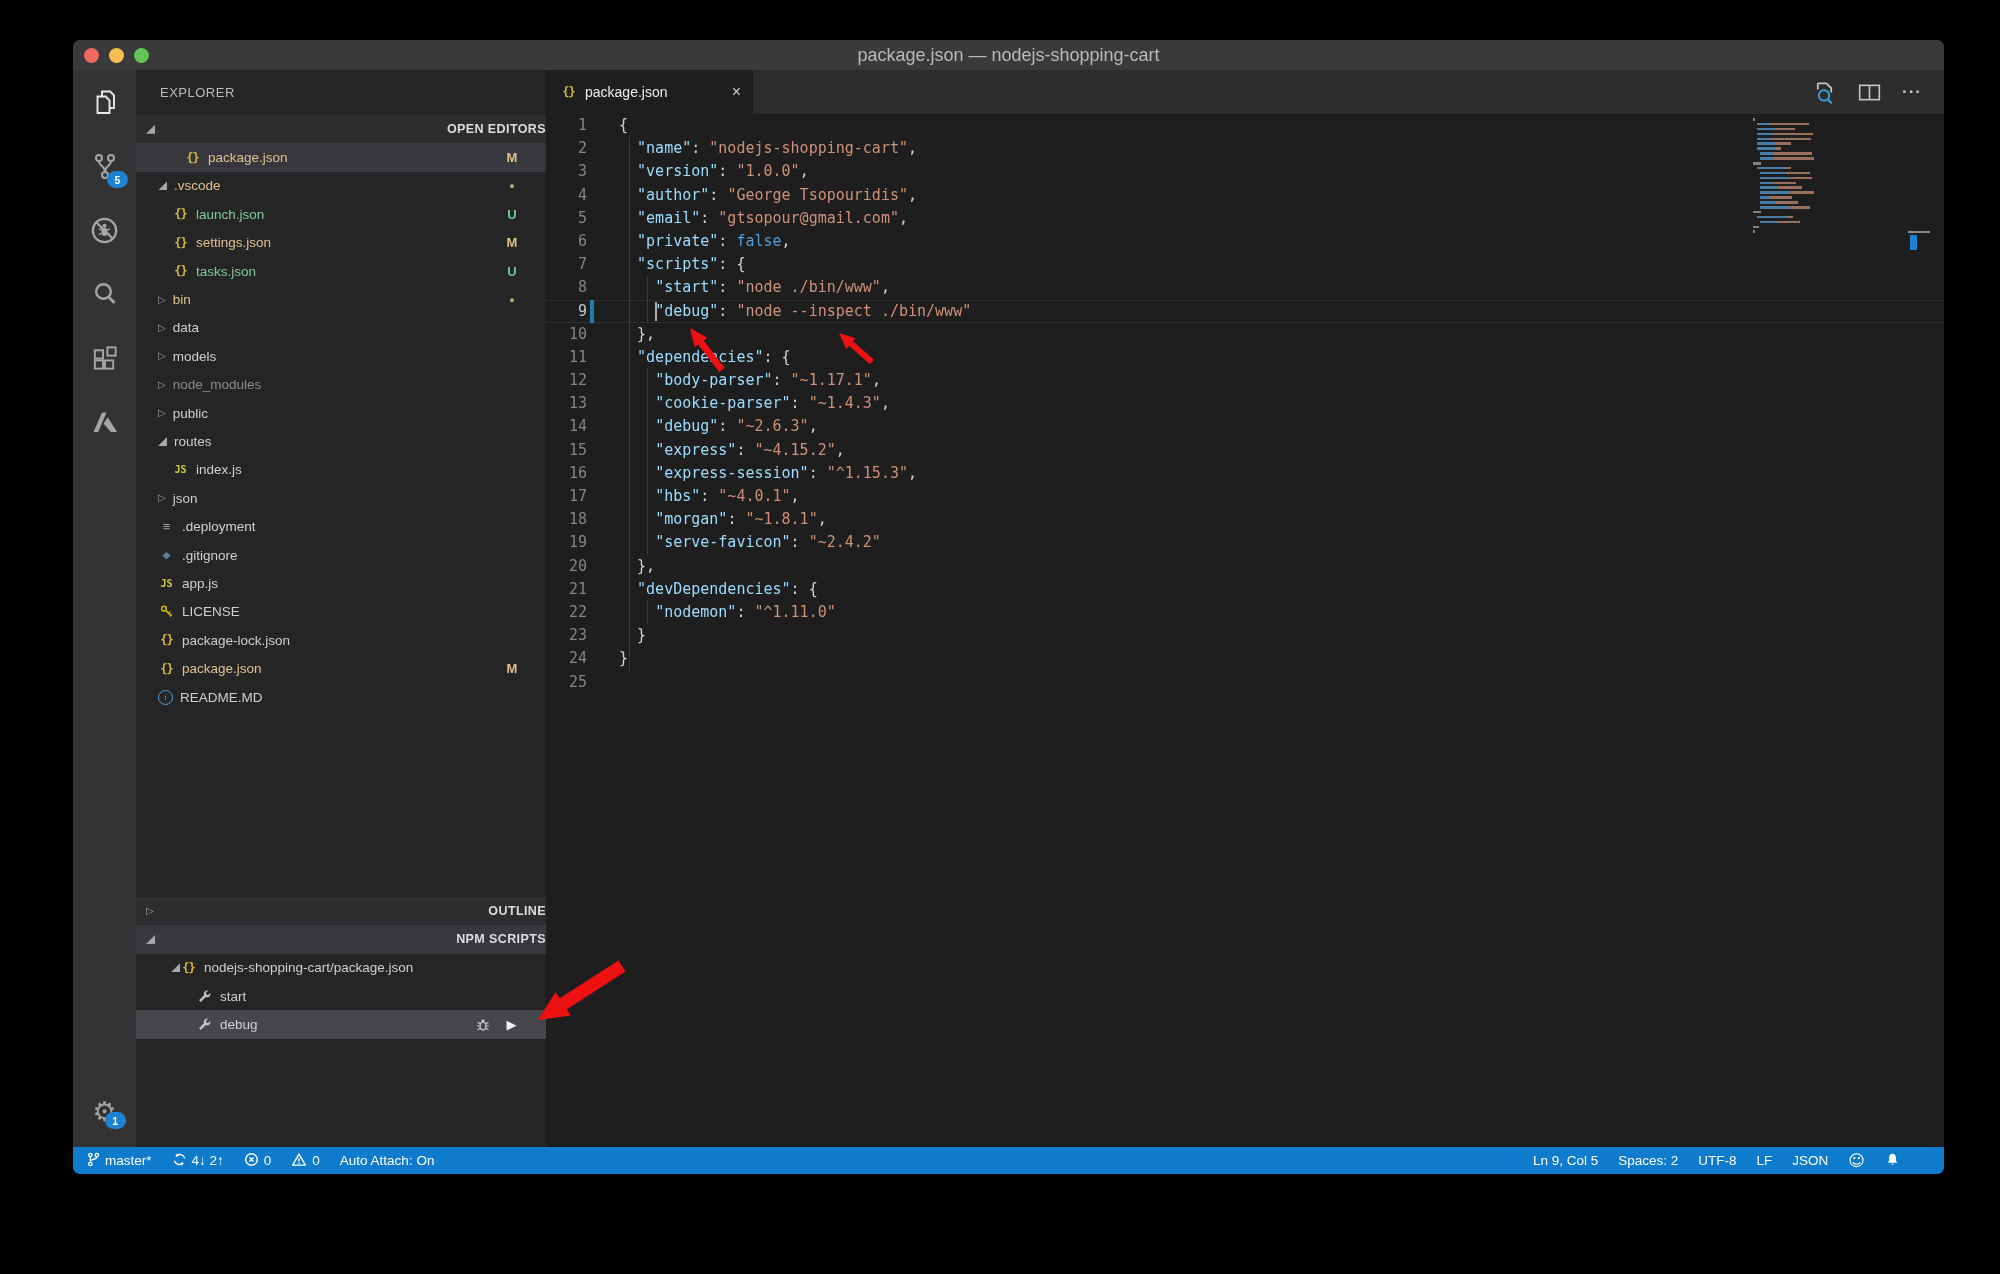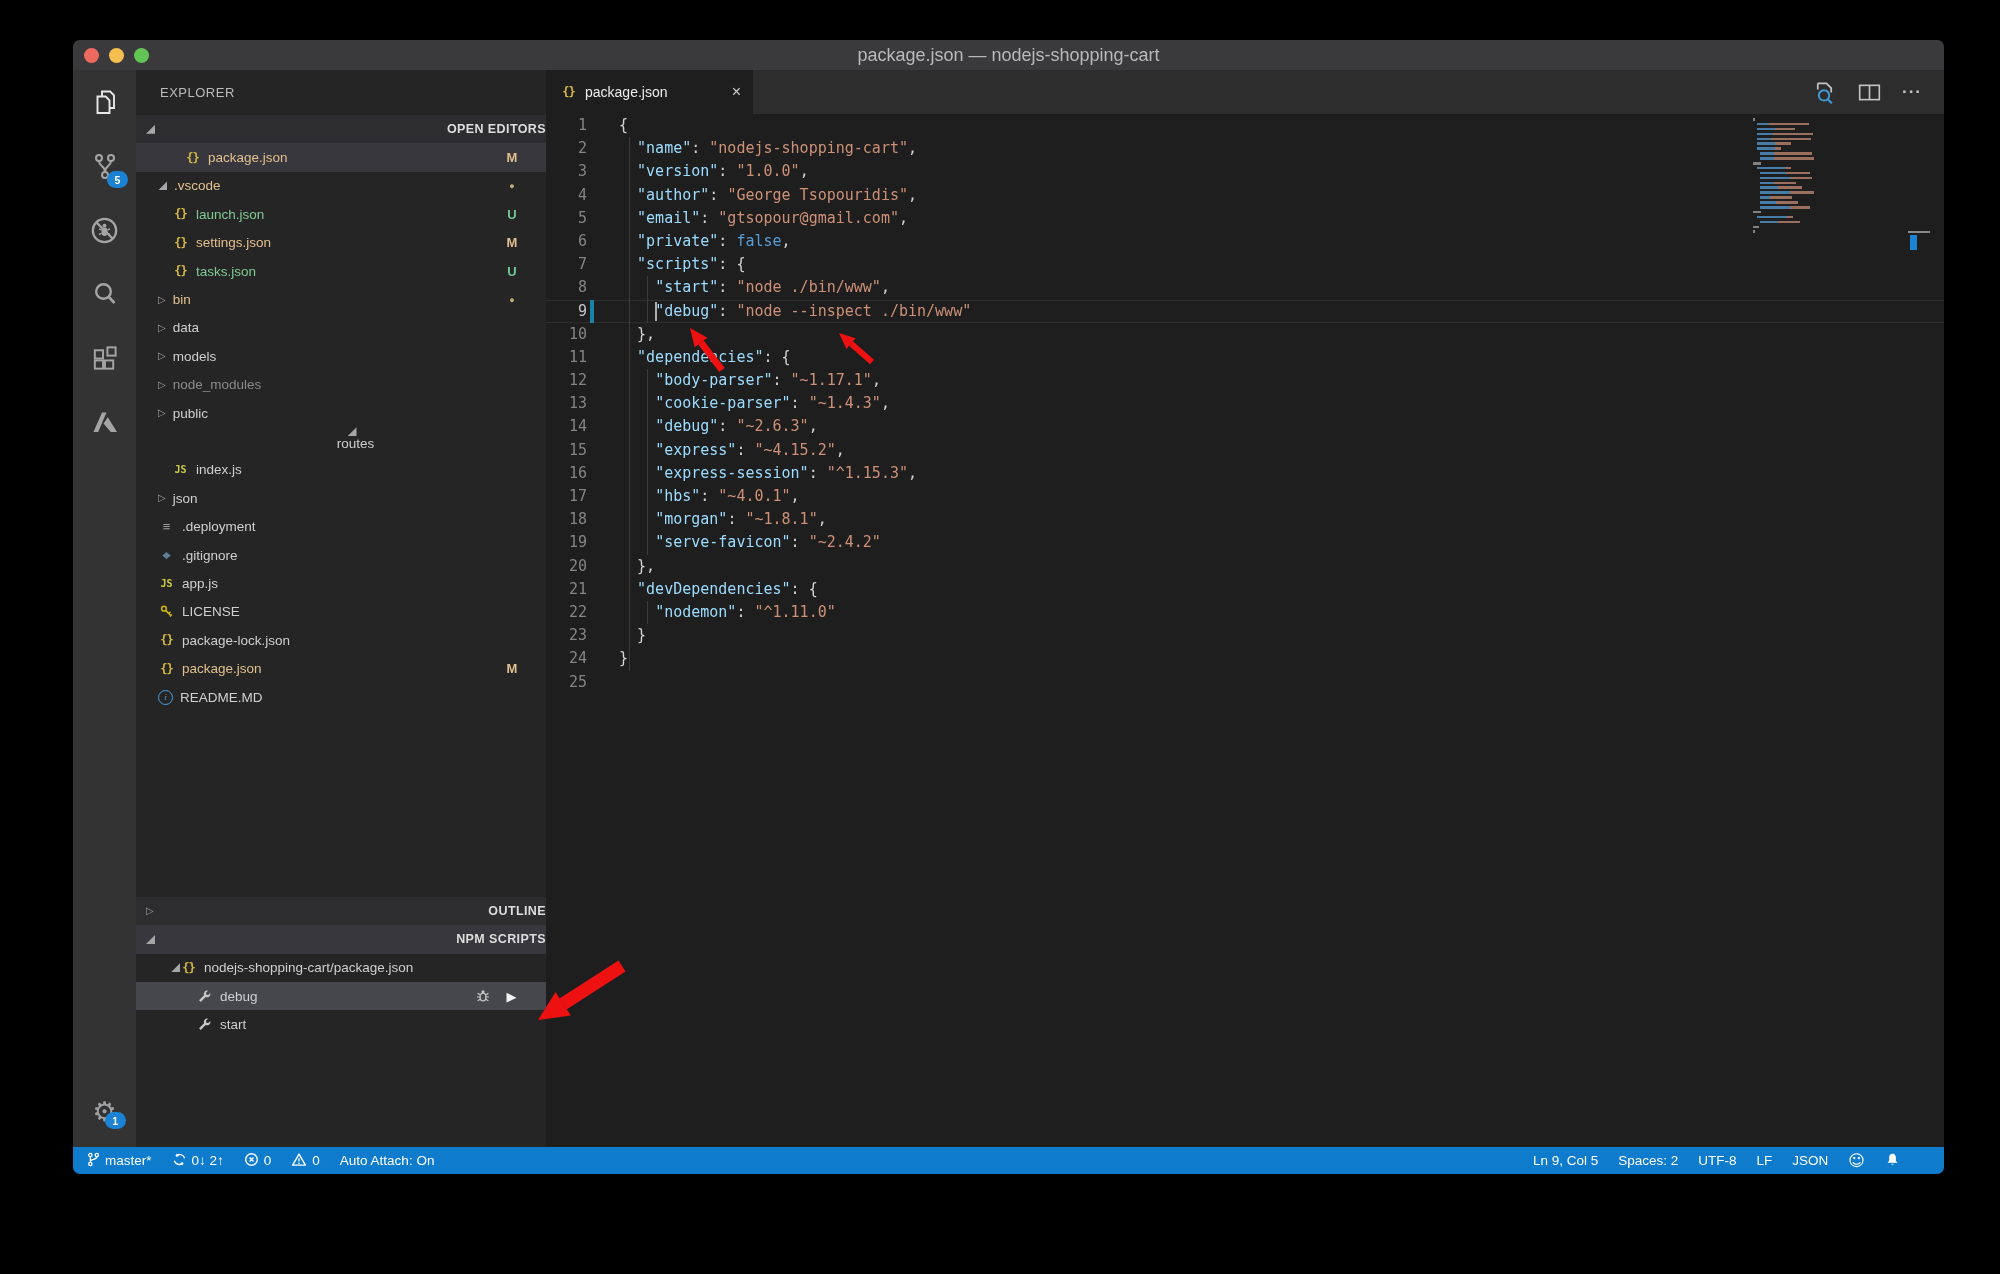--- a/index.html
+++ b/index.html
@@ -221,21 +221,21 @@
             <div class="trow" style="padding-left: 22px;">
               <span class="twisty col">▷</span>
               <span class="tlabel c-ignored">node_modules</span>
               <span class="spacer"></span>
             </div>
             <div class="trow" style="padding-left: 22px;">
               <span class="twisty col">▷</span>
               <span class="tlabel">public</span>
               <span class="spacer"></span>
             </div>
-            <div class="trow" style="padding-left: 22px; flex-direction: column;">
+            <div class="trow" style="padding-left: 22px;">
               <span class="twisty exp"></span>
               <span class="tlabel">routes</span>
               <span class="spacer"></span>
             </div>
             <div class="trow" style="padding-left: 36px;">
               <span class="ic ic-js">JS</span>
               <span class="tlabel">index.js</span>
               <span class="spacer"></span>
             </div>
             <div class="trow" style="padding-left: 22px;">
@@ -293,49 +293,49 @@
           </div>
           <div class="shead hl">
             <span class="twisty exp"></span>
             <span>NPM SCRIPTS</span>
           </div>
           <div id="npm-rows">
               <div class="trow" style="padding-left: 35px;">
                 <span class="twisty exp"></span>
                 <span class="ic ic-json">{}</span>
                 <span class="tlabel">nodejs-shopping-cart/package.json</span>
+                <span class="spacer"></span>
+              </div>
+              <div class="trow" style="padding-left: 60px;">
+                <span class="ic">
+                  <svg width="15" height="15" viewBox="0 0 16 16">
+                    <path d="M14.2 4.2 a3.6 3.6 0 0 1 -4.9 4.3 L4 13.8 L2.2 12 L7.5 6.7 a3.6 3.6 0 0 1 4.3 -4.9 L9.6 4 l.4 2 2 .4 z" fill="#c5c5c5"></path>
+                  </svg>
+                </span>
+                <span class="tlabel">start</span>
                 <span class="spacer"></span>
               </div>
               <div class="trow hover" style="padding-left: 60px;">
                 <span class="ic">
                   <svg width="15" height="15" viewBox="0 0 16 16">
                     <path d="M14.2 4.2 a3.6 3.6 0 0 1 -4.9 4.3 L4 13.8 L2.2 12 L7.5 6.7 a3.6 3.6 0 0 1 4.3 -4.9 L9.6 4 l.4 2 2 .4 z" fill="#c5c5c5"></path>
                   </svg>
                 </span>
                 <span class="tlabel">debug</span>
                 <span class="spacer"></span>
                 <span class="npm-actions">
                   <span class="ic">
                     <svg width="16" height="16" viewBox="0 0 16 16">
                       <ellipse cx="8" cy="9" rx="2.9" ry="3.9" fill="none" stroke="#c5c5c5" stroke-width="1.3"></ellipse>
                       <circle cx="8" cy="3.8" r="1.6" fill="#c5c5c5"></circle>
                       <path d="M5.2 6.8 L2.6 5.4 M5 9 L2 9 M5.2 11.2 L2.6 12.8 M10.8 6.8 L13.4 5.4 M11 9 L14 9 M10.8 11.2 L13.4 12.8" stroke="#c5c5c5" stroke-width="1.2"></path>
                     </svg>
                   </span>
                   <span class="ic ic-play">▶</span>
                 </span>
-              </div>
-              <div class="trow" style="padding-left: 60px;">
-                <span class="ic">
-                  <svg width="15" height="15" viewBox="0 0 16 16">
-                    <path d="M14.2 4.2 a3.6 3.6 0 0 1 -4.9 4.3 L4 13.8 L2.2 12 L7.5 6.7 a3.6 3.6 0 0 1 4.3 -4.9 L9.6 4 l.4 2 2 .4 z" fill="#c5c5c5"></path>
-                  </svg>
-                </span>
-                <span class="tlabel">start</span>
-                <span class="spacer"></span>
               </div>
             </div>
         </div>
       </div>
 
       <div class="editor">
         <div class="tabbar">
           <div class="tab">
             <span class="ic ic-json">{}</span>
             <span class="tab-label">package.json</span>
@@ -502,21 +502,21 @@
               </svg></span>
             <span>master*</span>
           </div>
           <div class="sitem">
             <span><svg width="15" height="15" viewBox="0 0 16 16">
                 <path d="M13.6 6.6 A6 6 0 0 0 4 4.2" fill="none" stroke="#fff" stroke-width="1.5"></path>
                 <polygon points="4.8,1.6 4.2,5.2 7.6,4.2" fill="#fff"></polygon>
                 <path d="M2.4 9.4 A6 6 0 0 0 12 11.8" fill="none" stroke="#fff" stroke-width="1.5"></path>
                 <polygon points="11.2,14.4 11.8,10.8 8.4,11.8" fill="#fff"></polygon>
               </svg></span>
-            <span>0↓ 2↑</span>
+            <span>4↓ 2↑</span>
           </div>
           <div class="sitem">
             <span><svg width="15" height="15" viewBox="0 0 16 16">
                 <circle cx="8" cy="8" r="6.2" fill="none" stroke="#fff" stroke-width="1.5"></circle>
                 <path d="M5.9 5.9 L10.1 10.1 M10.1 5.9 L5.9 10.1" stroke="#fff" stroke-width="1.5"></path>
               </svg></span>
             <span>0</span>
           </div>
           <div class="sitem">
             <span><svg width="16" height="15" viewBox="0 0 16 16">

